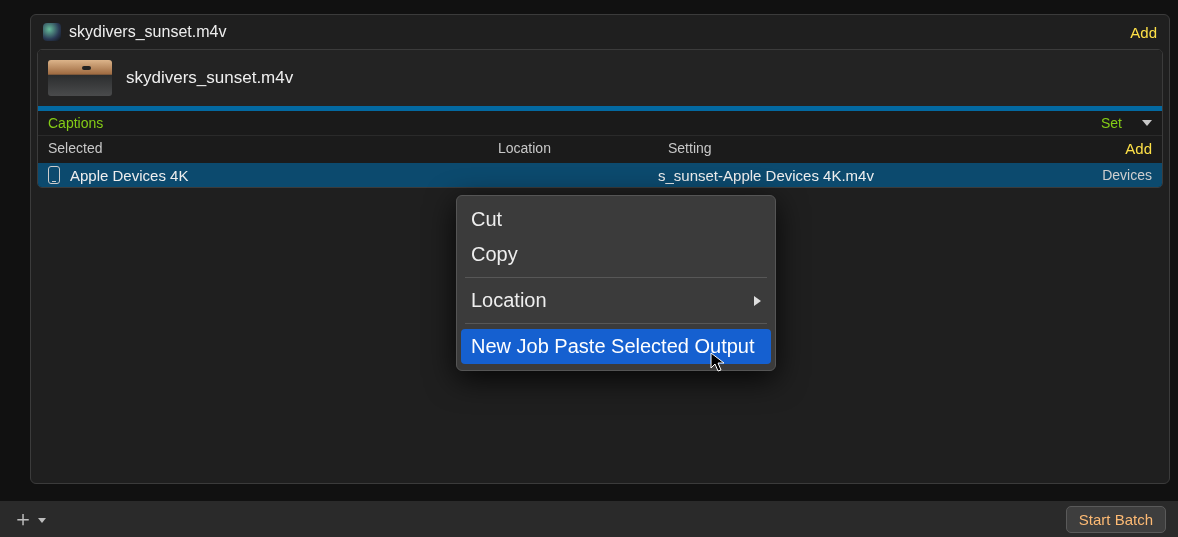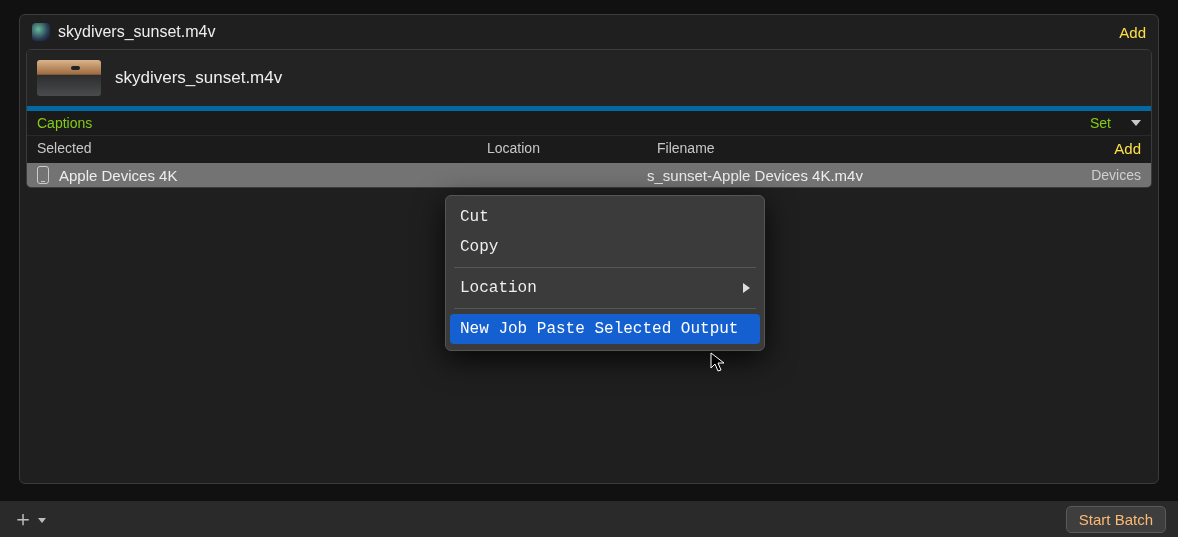--- a/index.html
+++ b/index.html
@@ -9,21 +9,21 @@
     font-size: 14px;
     color: #ddd;
     width: 1178px;
     height: 537px;
     overflow: hidden;
     position: relative;
   }
 
   .batch-panel {
     position: absolute;
-    left: 19px; top: 14px;
+    left: 30px; top: 14px;
     width: 1140px; height: 470px;
     border: 1px solid #3b3b3b;
     border-radius: 6px;
     background: #1f1f1f;
     overflow: visible;
   }
 
   .batch-header {
     display: flex;
     align-items: center;
@@ -90,21 +90,21 @@
     background: #1b1b1b;
   }
   .col-setting  { width: 450px; }
   .col-location { width: 170px; }
   .col-filename { flex: 1; }
   .col-add      { width: 40px; text-align: right; }
 
   .output-row {
     display: flex; align-items: center;
     padding: 3px 10px;
-    background: #737373;
+    background: #0c4a6e;
     color: #eee;
     font-size: 15px;
   }
   .device-icon {
     width: 12px; height: 18px;
     border: 1.5px solid #ccc;
     border-radius: 3px;
     margin-right: 10px;
     position: relative;
   }
@@ -123,24 +123,24 @@
     width: 320px;
     background: #3b3b3b;
     border: 1px solid #555;
     border-radius: 6px;
     padding: 6px 0;
     box-shadow: 0 8px 30px rgba(0,0,0,0.8);
     z-index: 10;
   }
   .menu-item {
     padding: 6px 14px;
-    font-size: 16px;
+    font-size: 20px;
     color: #eee;
     cursor: pointer;
-    display: flex; align-items: center; font-family: Liberation Mono, monospace;
+    display: flex; align-items: center;
   }
   .menu-item.disabled { color: #7a7a7a; cursor: default; }
   .menu-item .mspacer { flex: 1; }
   .menu-item.selected { background: #1560d0; color: #fff; border-radius: 4px; margin: 0 4px; padding: 6px 10px; }
   .menu-sep {
     height: 1px; background: #575757; margin: 5px 8px;
   }
   .chevron-right {
     width: 0; height: 0;
     border-top: 5px solid transparent;
@@ -211,21 +211,21 @@
       <span class="spacer"></span>
       <span class="set-toggle">
         <span>Set</span>
         <span class="caret-down"></span>
       </span>
     </div>
 
     <div class="columns-row">
       <div class="col-setting">Selected</div>
       <div class="col-location">Location</div>
-      <div class="col-filename">Filename</div>
+      <div class="col-filename">Setting</div>
       <div class="col-add link">Add</div>
     </div>
 
     <div class="output-row">
       <div class="out-setting">
         <span class="device-icon"></span>
         <span>Apple Devices 4K</span>
       </div>
       <div class="out-location"></div>
       <div class="out-filename">s_sunset-Apple Devices 4K.m4v</div>

